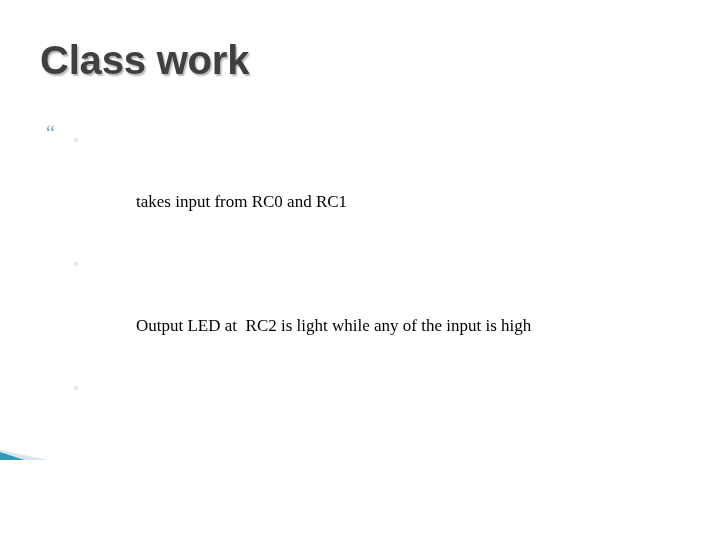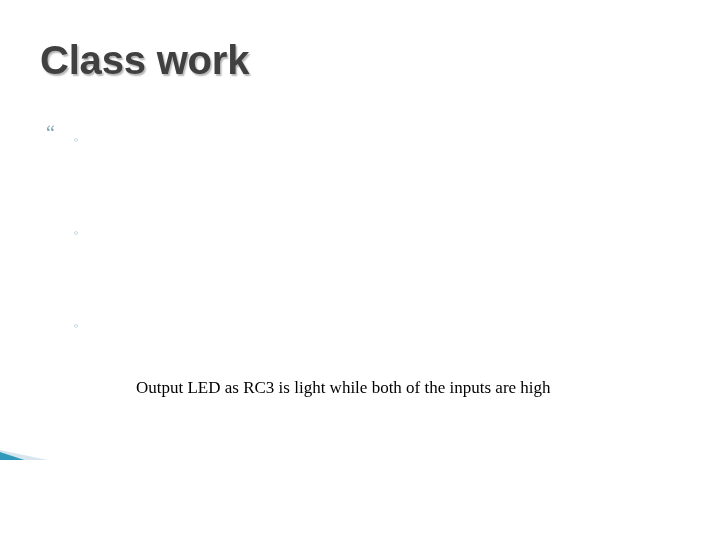--- a/index.html
+++ b/index.html
@@ -107,27 +107,28 @@
 
   <div class="body-block">
 
     <div class="lvl1">
       <span class="marker">“</span>
     </div>
 
     <div class="sub-list">
       <div class="lvl2">
         <span class="marker">◦</span>
+        <span>takes input from RC0 and RC1</span>
       </div>
       <div class="lvl2">
         <span class="marker">◦</span>
+        <span>Output LED at  RC2 is light while any of the input is high</span>
       </div>
       <div class="lvl2">
         <span class="marker">◦</span>
-        <span>Output LED as RC3 is light while both of the inputs are high</span>
       </div>
     </div>
 
   </div>
 
   <div class="decor">
     <svg width="720" height="140" viewBox="0 0 720 140" xmlns="http://www.w3.org/2000/svg">
       <defs>
         <linearGradient id="tealGrad" x1="0" y1="1" x2="1" y2="0">
           <stop offset="0%" stop-color="#0d6f92"></stop>

